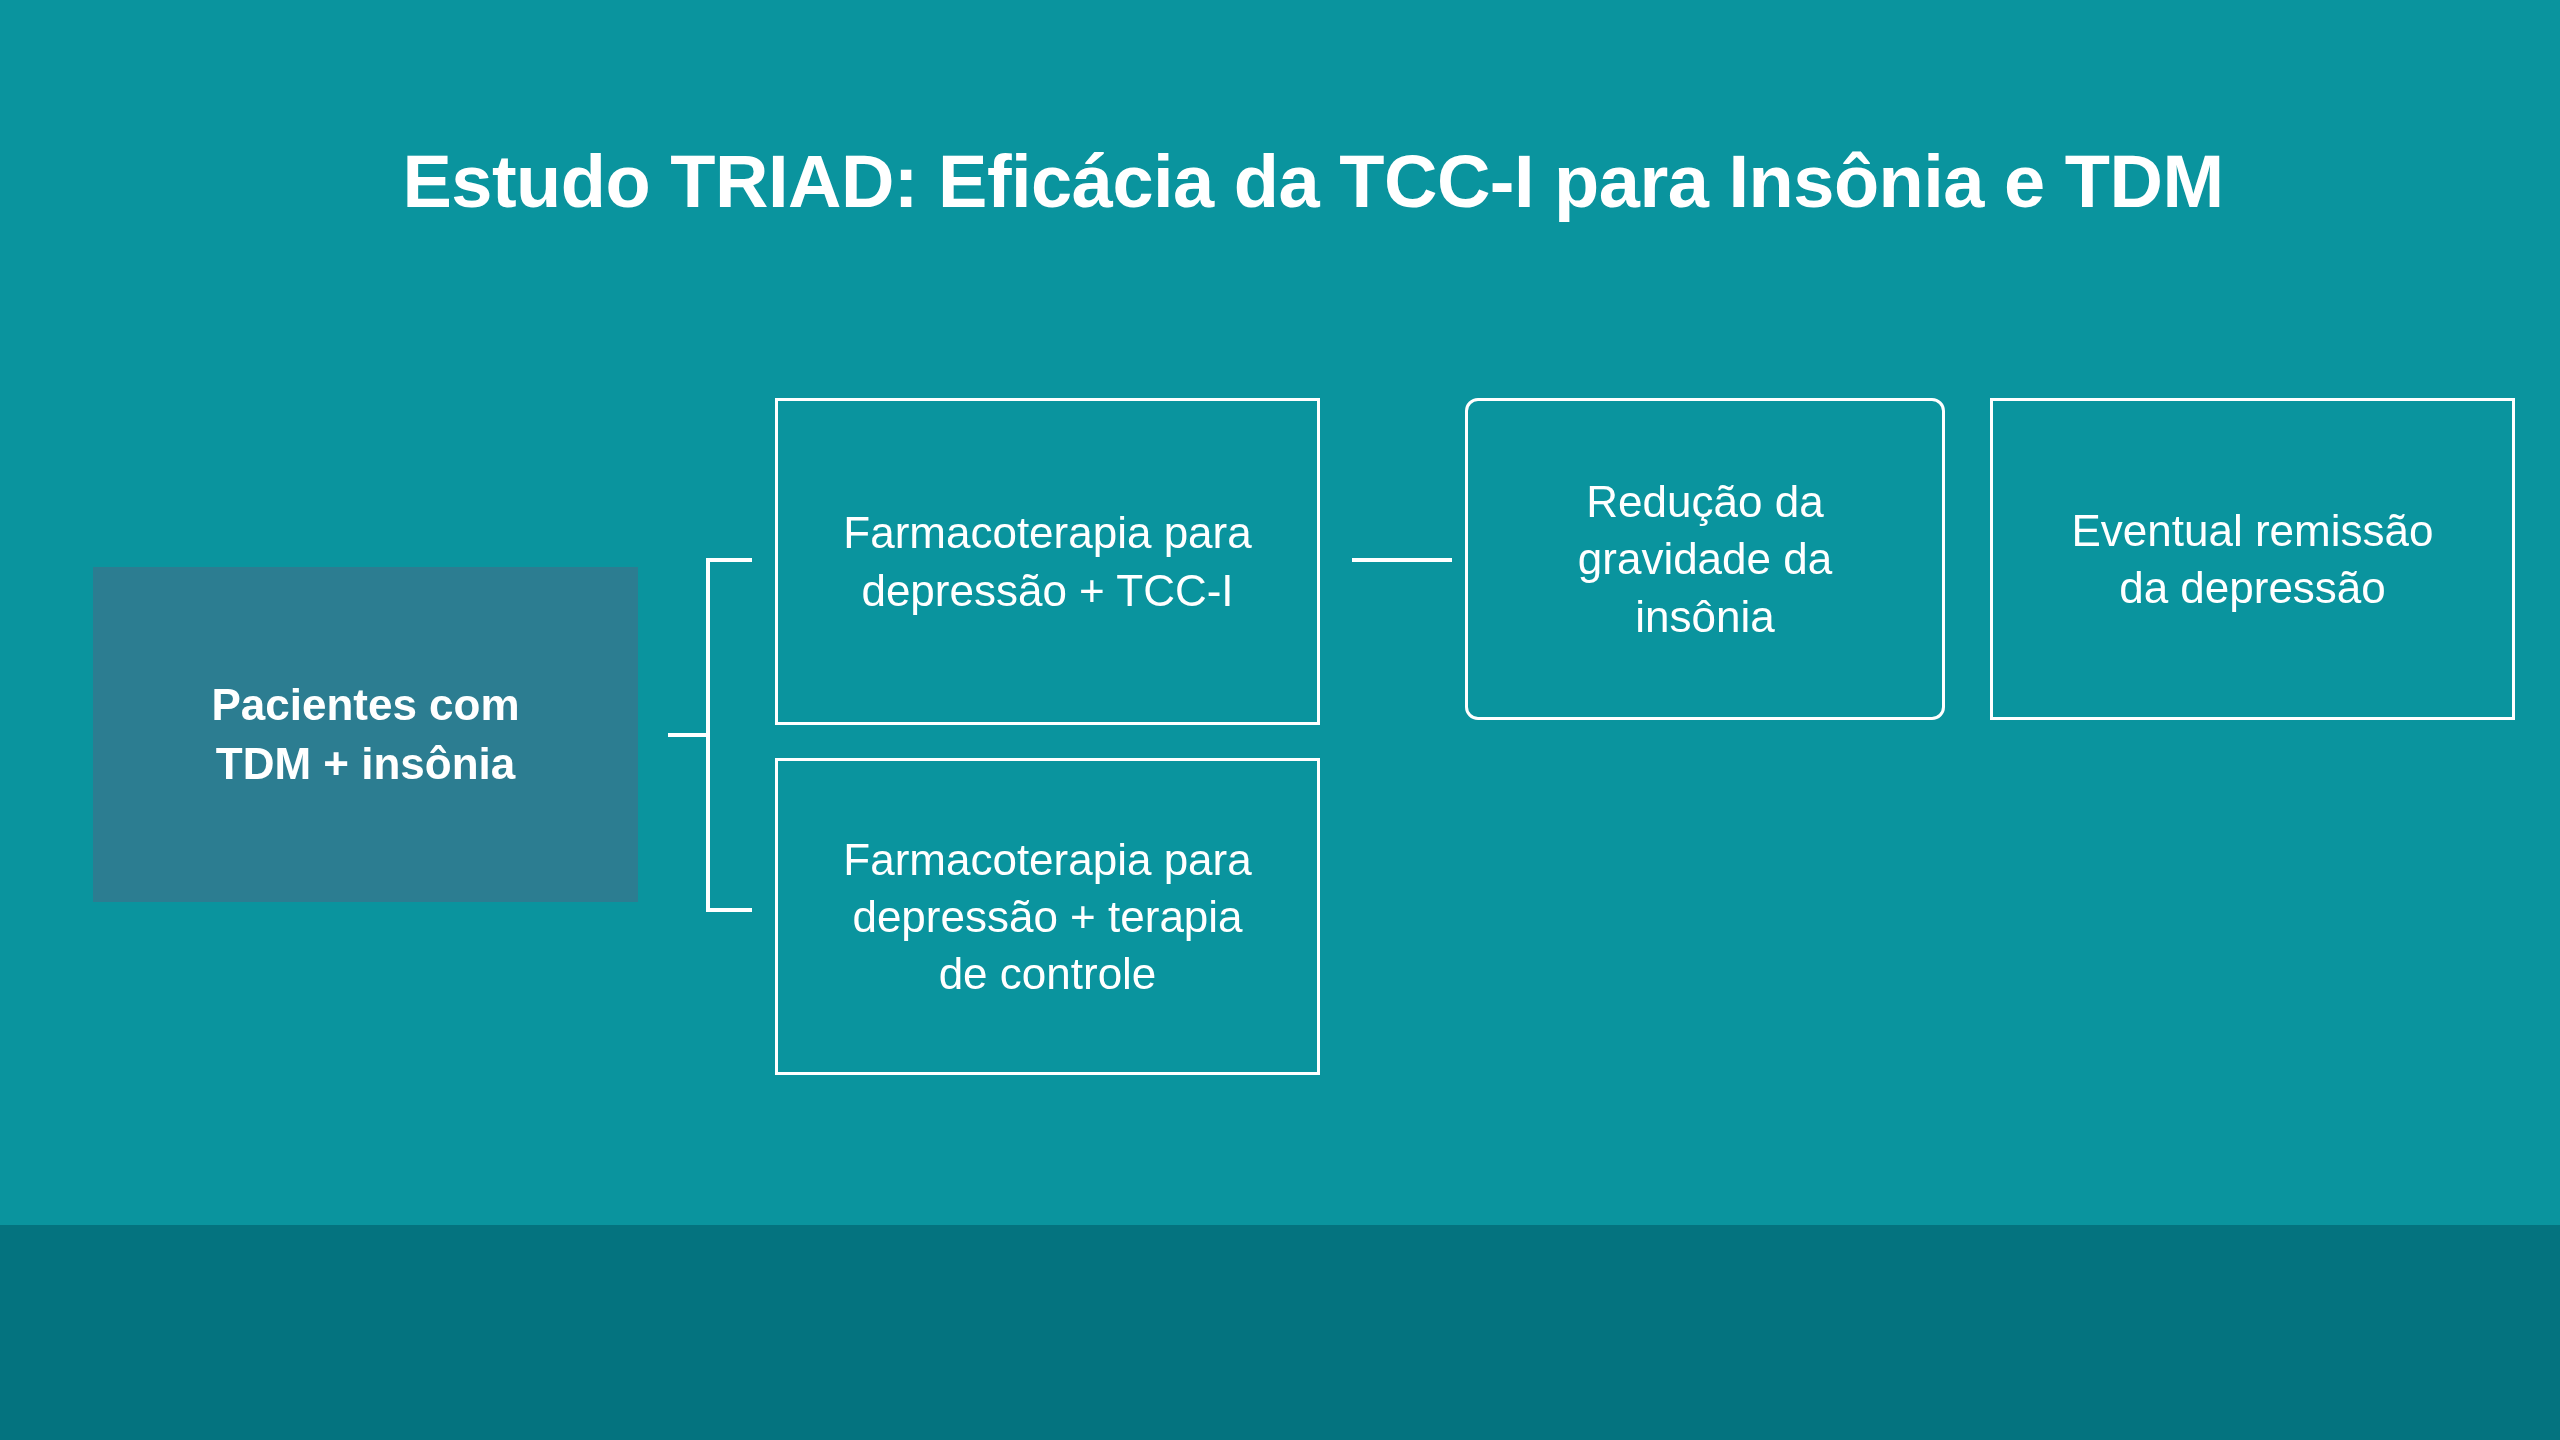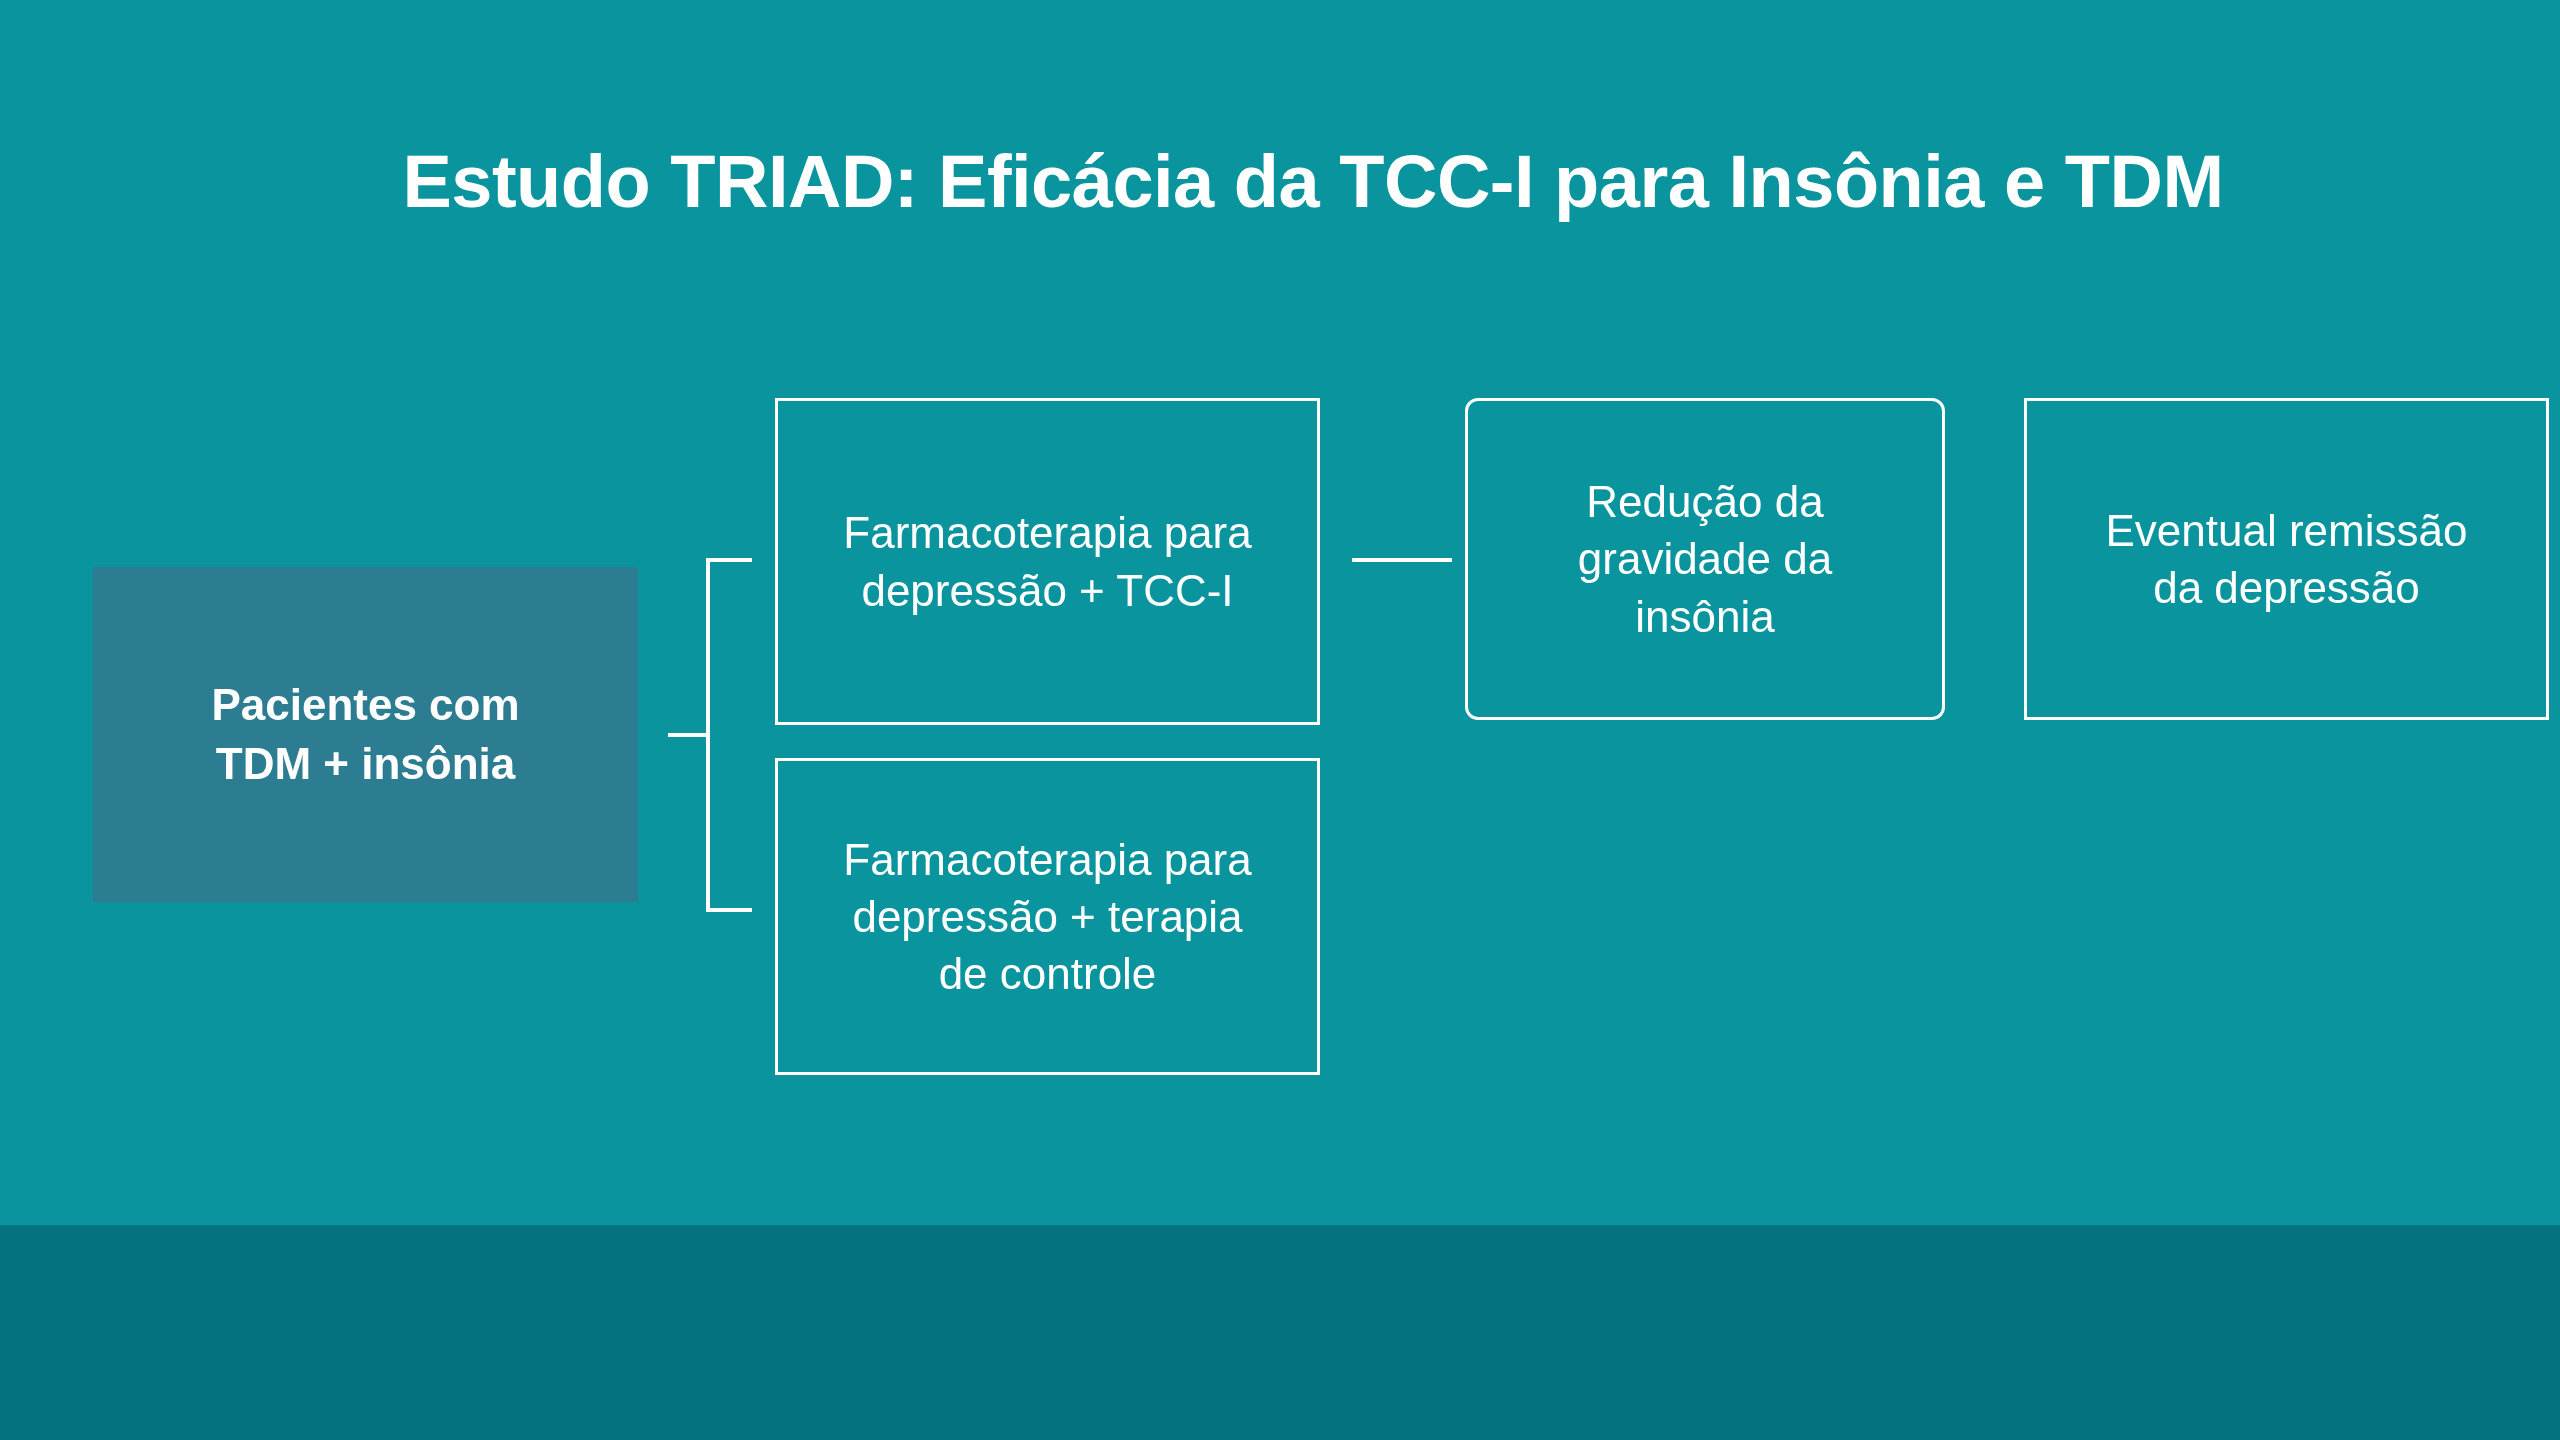--- a/index.html
+++ b/index.html
@@ -62,21 +62,21 @@
   .node .node-text {
     display: block;
     padding: 0 26px;
     white-space: pre-line;
   }
 
   #node-patients { left: 93px;   top: 567px; width: 545px; height: 335px; }
   #node-cbti     { left: 775px;  top: 398px; width: 545px; height: 327px; }
   #node-control  { left: 775px;  top: 758px; width: 545px; height: 317px; }
   #node-severity { left: 1465px; top: 398px; width: 480px; height: 322px; border-radius: 13px; }
-  #node-remission{ left: 1990px; top: 398px; width: 525px; height: 322px; margin-left: 34px; }
+  #node-remission{ left: 1990px; top: 398px; width: 525px; height: 322px; }
 
   
   .conn {
     position: absolute;
     background: #ffffff;
   }
   
   #conn-stem     { left: 668px;  top: 733px; width: 42px;  height: 4px; }
   
   #conn-spine    { left: 706px;  top: 558px; width: 4px;   height: 354px; }

